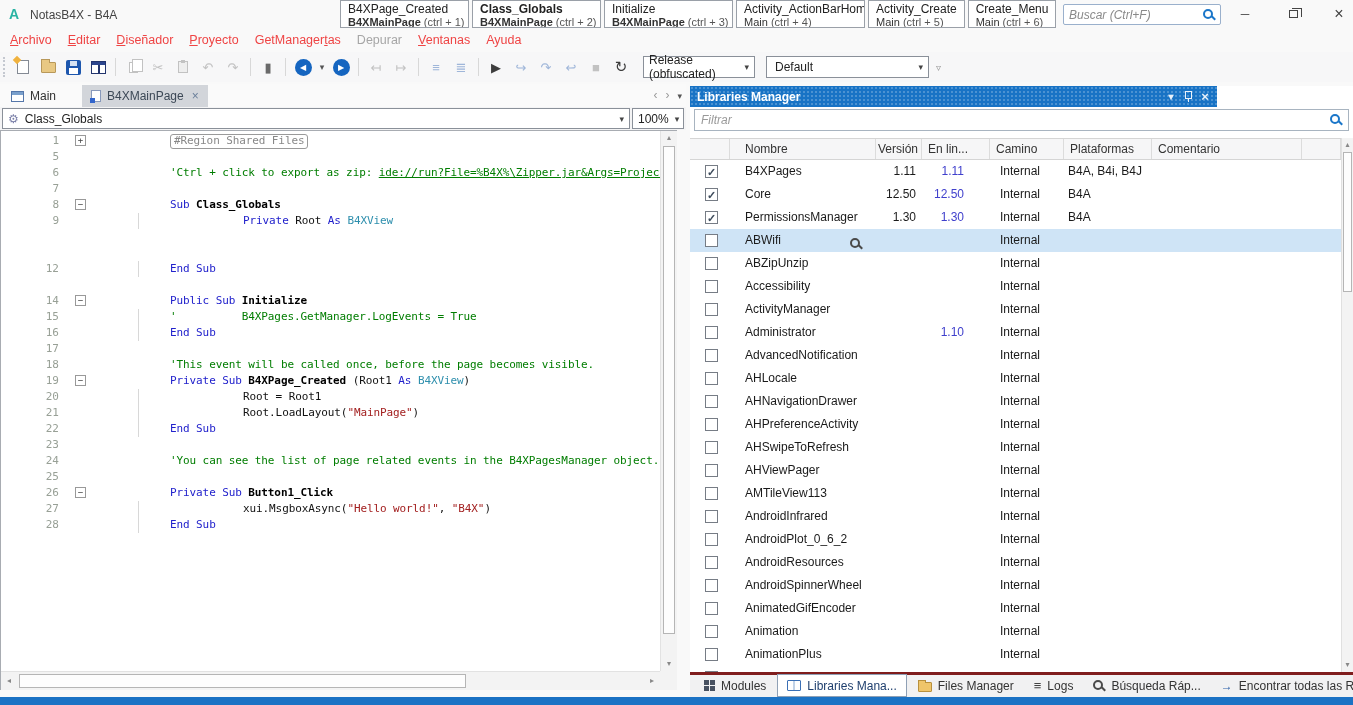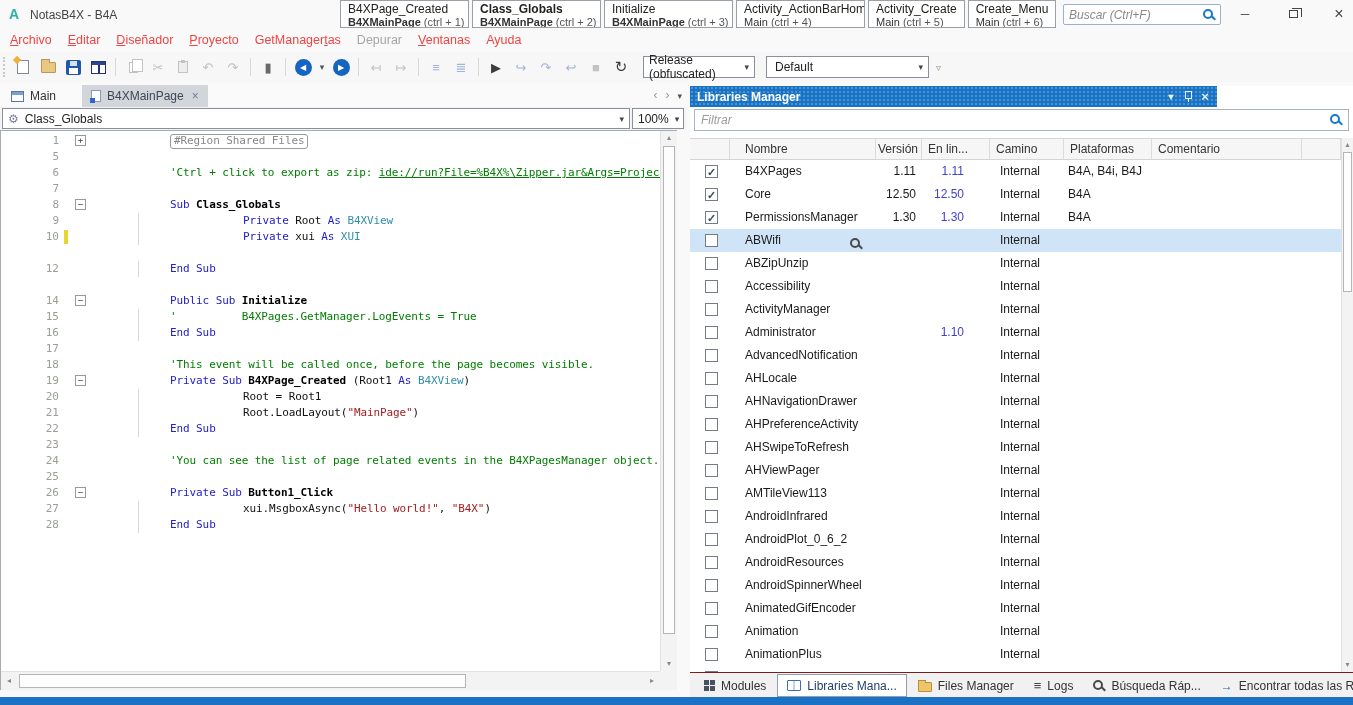--- a/index.html
+++ b/index.html
@@ -135,21 +135,21 @@
   .lname { position:absolute; left:55px; width:116px; overflow:hidden; white-space:nowrap; }
   .rowmag { position:absolute; left:160px; top:6px; }
   .lver { position:absolute; left:186px; width:40px; text-align:right; }
   .lonline { position:absolute; left:226px; width:48px; text-align:right; color:#4040cc; }
   .lpath { position:absolute; left:310px; width:80px; }
   .lplat { position:absolute; left:378px; width:130px; }
   .lcom { position:absolute; left:466px; width:140px; }
   #pvscroll { left:651px; top:52px; width:12px; height:534px; background:#f3f3f3; border-left:1px solid #e0e0e0; }
   #pvthumb { left:1px; top:14px; width:9px; height:140px; }
 
-  #bottom-tabs { position:absolute; left:0; top:586px; width:663px; height:25px; background:#f1f1f2; border-top:1px solid #7f1d1d; display:flex; align-items:flex-end; padding-left:5px; gap:2px; }
+  #bottom-tabs { position:absolute; left:0; top:586px; width:663px; height:25px; background:#f1f1f2; border-top:3px solid #7f1d1d; display:flex; align-items:flex-end; padding-left:5px; gap:2px; }
   .btab { display:flex; align-items:center; gap:6px; height:23px; padding:0 9px; font-size:12px; color:#333; white-space:nowrap; }
   .btab.active { background:#fff; border:1px solid #8fa0b5; color:#1f3f6e; }
   .ic-mod { display:grid; grid-template-columns:5px 5px; gap:1px; }
   .ic-mod i { width:5px; height:5px; background:#475160; }
   .ic-book { width:14px; height:11px; border:1px solid #3a6fb5; border-radius:1px; background:linear-gradient(to right,#ffffff 44%,#9ab6d8 47%,#9ab6d8 53%,#ffffff 56%); }
   .ic-folder { width:14px; height:10px; background:#efc56a; border:1px solid #b8903d; border-radius:1px; position:relative; margin-top:2px; }
   .ic-folder::before { content:""; position:absolute; left:-1px; top:-3px; width:6px; height:2px; background:#efc56a; border:1px solid #b8903d; border-bottom:none; }
   .ic-logs { font-size:13px; color:#444; }
   .ic-refs { font-size:12px; font-weight:bold; color:#2a5fa8; }
 
@@ -360,26 +360,20 @@
             <div class="cl" style="top: 64px;">
               <span class="ln">8</span>
               <span class="fold">−</span>
               <span class="ct"><span class="seg-kw">Sub </span><span class="seg-bold">Class_Globals</span></span>
             </div>
             <div class="cl" style="top: 80px;">
               <span class="ln">9</span>
               <span class="guide"></span>
               <span class="ct" style="padding-left: 73px;"><span class="seg-kw">Private </span><span class="seg-pl">Root </span><span class="seg-kw">As </span><span class="seg-type">B4XView</span></span>
             </div>
-            <div class="cl" style="top: 96px;">
-              <span class="ln">10</span>
-              <span class="chg"></span>
-              <span class="guide"></span>
-              <span class="ct" style="padding-left: 73px;"><span class="seg-kw">Private </span><span class="seg-pl">xui </span><span class="seg-kw">As </span><span class="seg-type">XUI</span></span>
-            </div>
             <div class="cl" style="top: 128px;">
               <span class="ln">12</span>
               <span class="guide"></span>
               <span class="ct"><span class="seg-kw">End Sub</span></span>
             </div>
             <div class="cl" style="top: 160px;">
               <span class="ln">14</span>
               <span class="fold">−</span>
               <span class="ct"><span class="seg-kw">Public Sub </span><span class="seg-bold">Initialize</span></span>
             </div>

